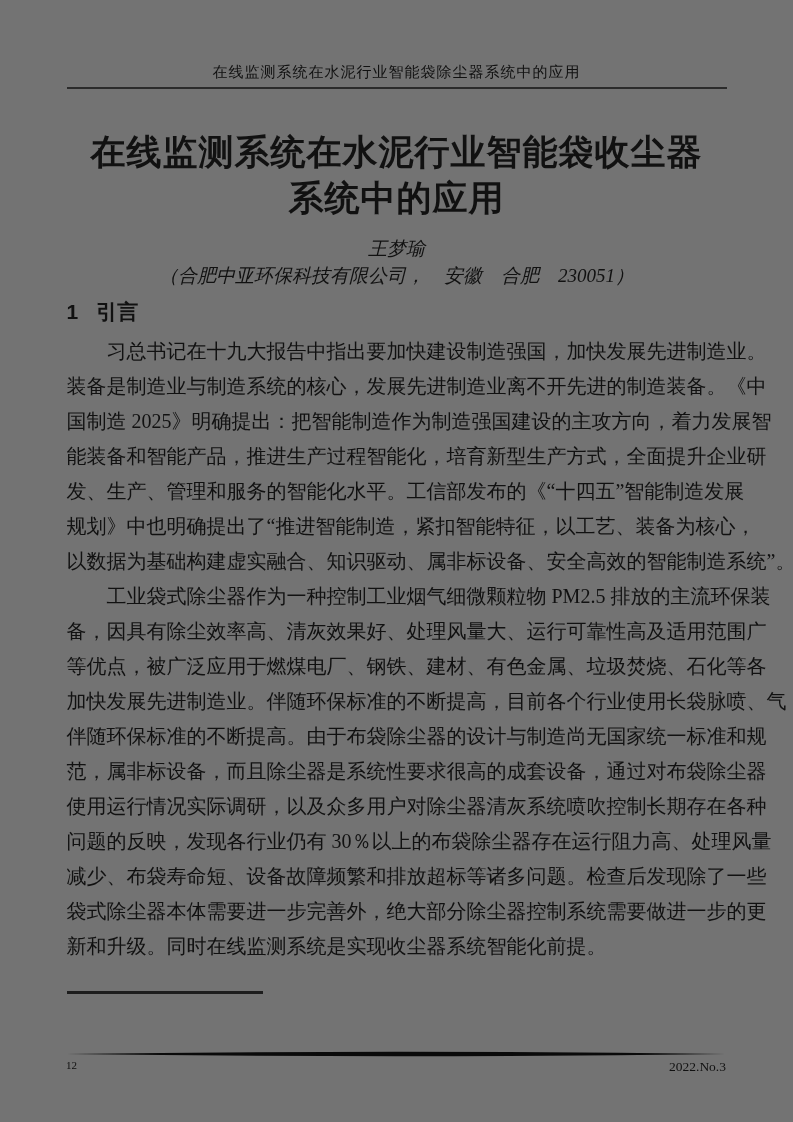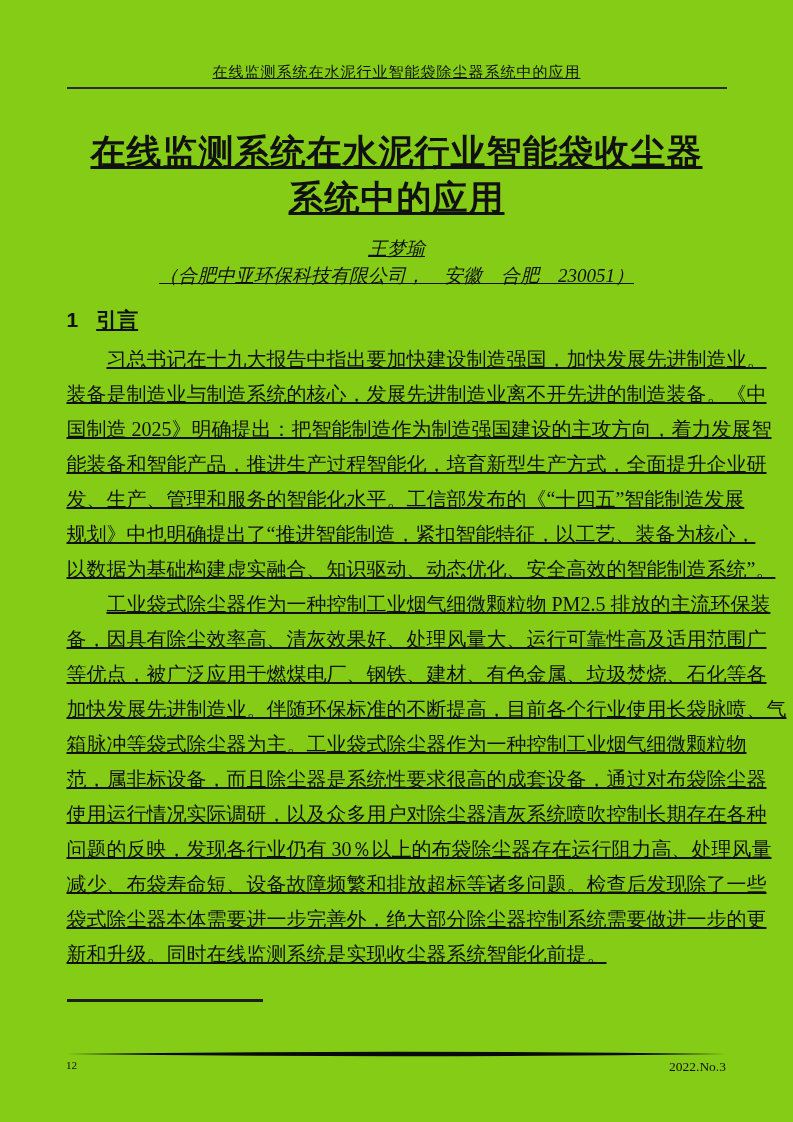--- a/index.html
+++ b/index.html
@@ -7,22 +7,21 @@
   body {
     width: 793px; height: 1122px;
     background: #ffffff;
     font-family: "Liberation Serif", "DejaVu Serif", serif;
     color: #111;
     overflow: hidden;
   }
   .page {
     position: relative;
     width: 793px; height: 1122px;
-    background: #84cc16;
-    text-decoration: underline;
+    background: #737373;
   }
   .content {
     width: 660px;
     margin: 0 auto;
   }
   
   .running-header {
     padding-top: 62px;
   }
   .running-title {
@@ -57,21 +56,21 @@
   }
   .affiliation-line {
     margin-top: 2px;
     text-align: center;
     font-size: 19px;
     font-style: italic;
     line-height: 26px;
   }
   
   .section-heading {
-    margin-top: 18px;
+    margin-top: 10px;
     font-family: "Liberation Sans", "DejaVu Sans", sans-serif;
     font-weight: bold;
     font-size: 21px;
     line-height: 26px;
   }
   .section-heading .num { display: inline-block; margin-right: 18px; }
   
   .article-body {
     margin-top: 9px;
   }
@@ -153,28 +152,28 @@
     </div>
 
     <div class="article-body">
         <div class="paragraph">
           <div class="body-line first">习总书记在十九大报告中指出要加快建设制造强国，加快发展先进制造业。</div>
           <div class="body-line">装备是制造业与制造系统的核心，发展先进制造业离不开先进的制造装备。《中</div>
           <div class="body-line">国制造 2025》明确提出：把智能制造作为制造强国建设的主攻方向，着力发展智</div>
           <div class="body-line">能装备和智能产品，推进生产过程智能化，培育新型生产方式，全面提升企业研</div>
           <div class="body-line">发、生产、管理和服务的智能化水平。工信部发布的《“十四五”智能制造发展</div>
           <div class="body-line">规划》中也明确提出了“推进智能制造，紧扣智能特征，以工艺、装备为核心，</div>
-          <div class="body-line last">以数据为基础构建虚实融合、知识驱动、动态优化、安全高效的智能制造系统”。</div>
+          <div class="body-line last">以数据为基础构建虚实融合、知识驱动、属非标设备、安全高效的智能制造系统”。</div>
         </div>
         <div class="paragraph">
           <div class="body-line first">工业袋式除尘器作为一种控制工业烟气细微颗粒物 PM2.5 排放的主流环保装</div>
           <div class="body-line">备，因具有除尘效率高、清灰效果好、处理风量大、运行可靠性高及适用范围广</div>
           <div class="body-line">等优点，被广泛应用于燃煤电厂、钢铁、建材、有色金属、垃圾焚烧、石化等各</div>
           <div class="body-line">加快发展先进制造业。伴随环保标准的不断提高，目前各个行业使用长袋脉喷、气</div>
-          <div class="body-line">箱脉冲等袋式除尘器为主。工业袋式除尘器作为一种控制工业烟气细微颗粒物</div>
+          <div class="body-line">伴随环保标准的不断提高。由于布袋除尘器的设计与制造尚无国家统一标准和规</div>
           <div class="body-line">范，属非标设备，而且除尘器是系统性要求很高的成套设备，通过对布袋除尘器</div>
           <div class="body-line">使用运行情况实际调研，以及众多用户对除尘器清灰系统喷吹控制长期存在各种</div>
           <div class="body-line">问题的反映，发现各行业仍有 30％以上的布袋除尘器存在运行阻力高、处理风量</div>
           <div class="body-line">减少、布袋寿命短、设备故障频繁和排放超标等诸多问题。检查后发现除了一些</div>
           <div class="body-line">袋式除尘器本体需要进一步完善外，绝大部分除尘器控制系统需要做进一步的更</div>
           <div class="body-line last">新和升级。同时在线监测系统是实现收尘器系统智能化前提。</div>
         </div>
       </div>
 
     <div class="footnote">

